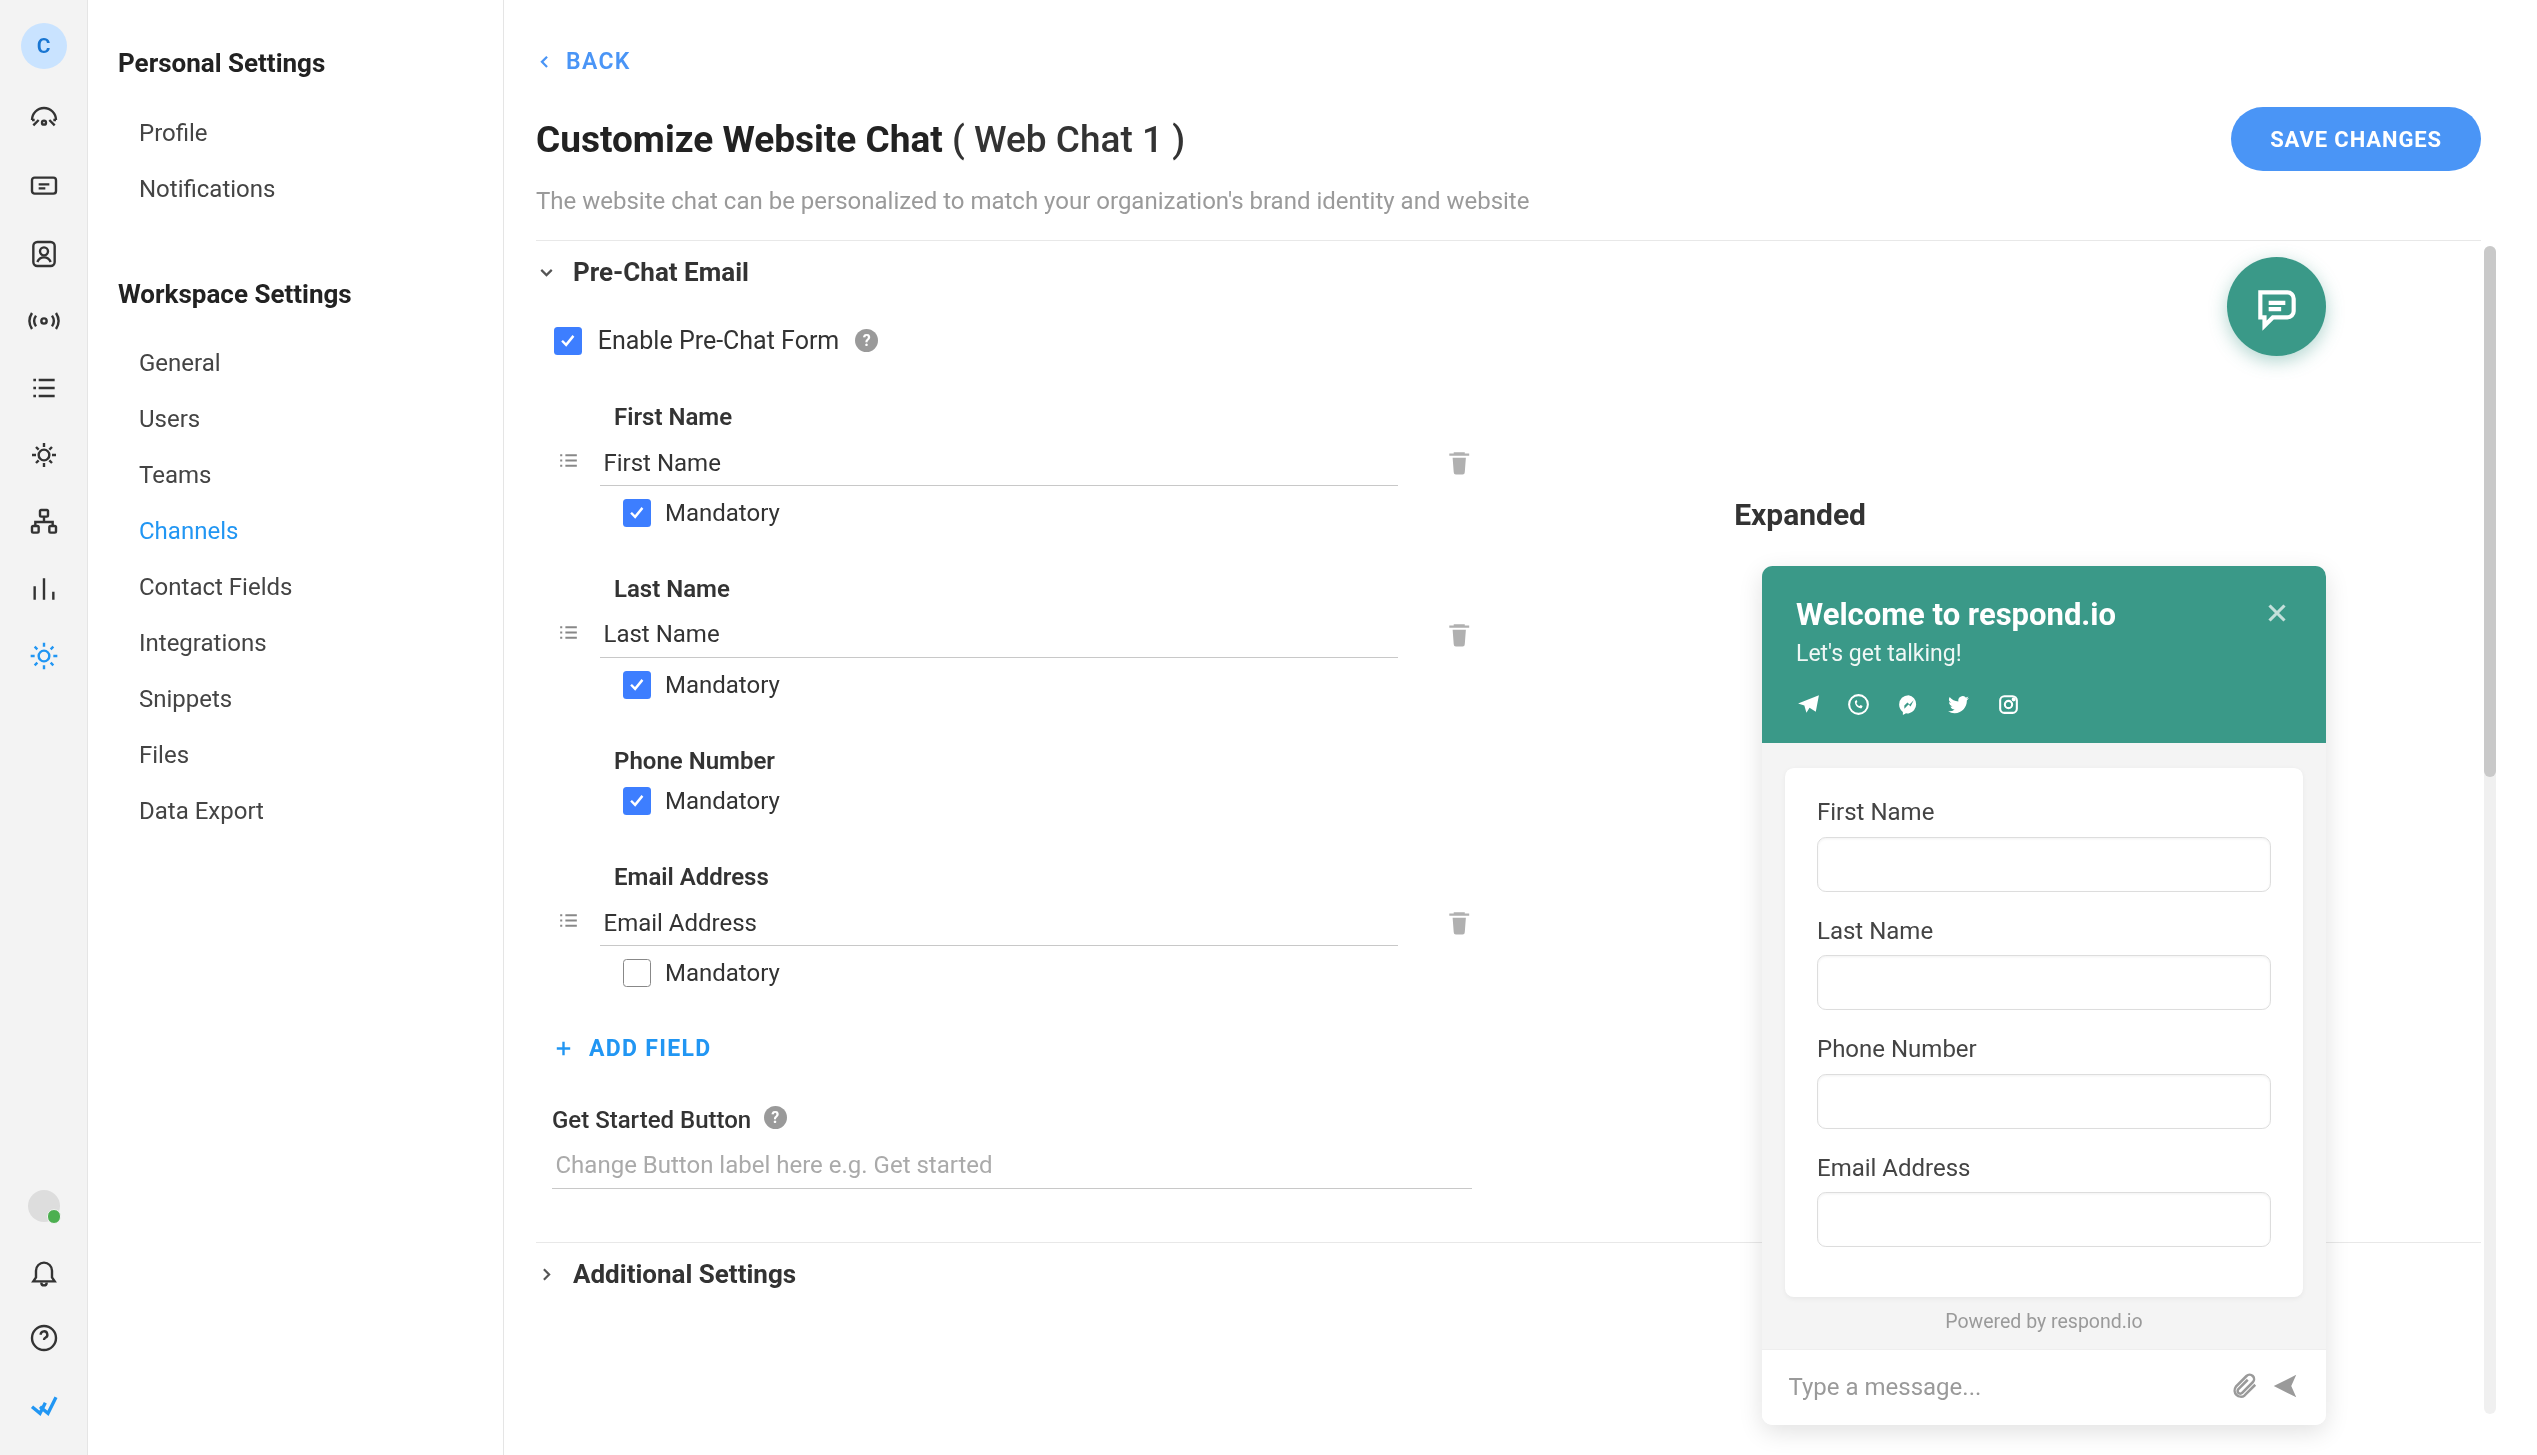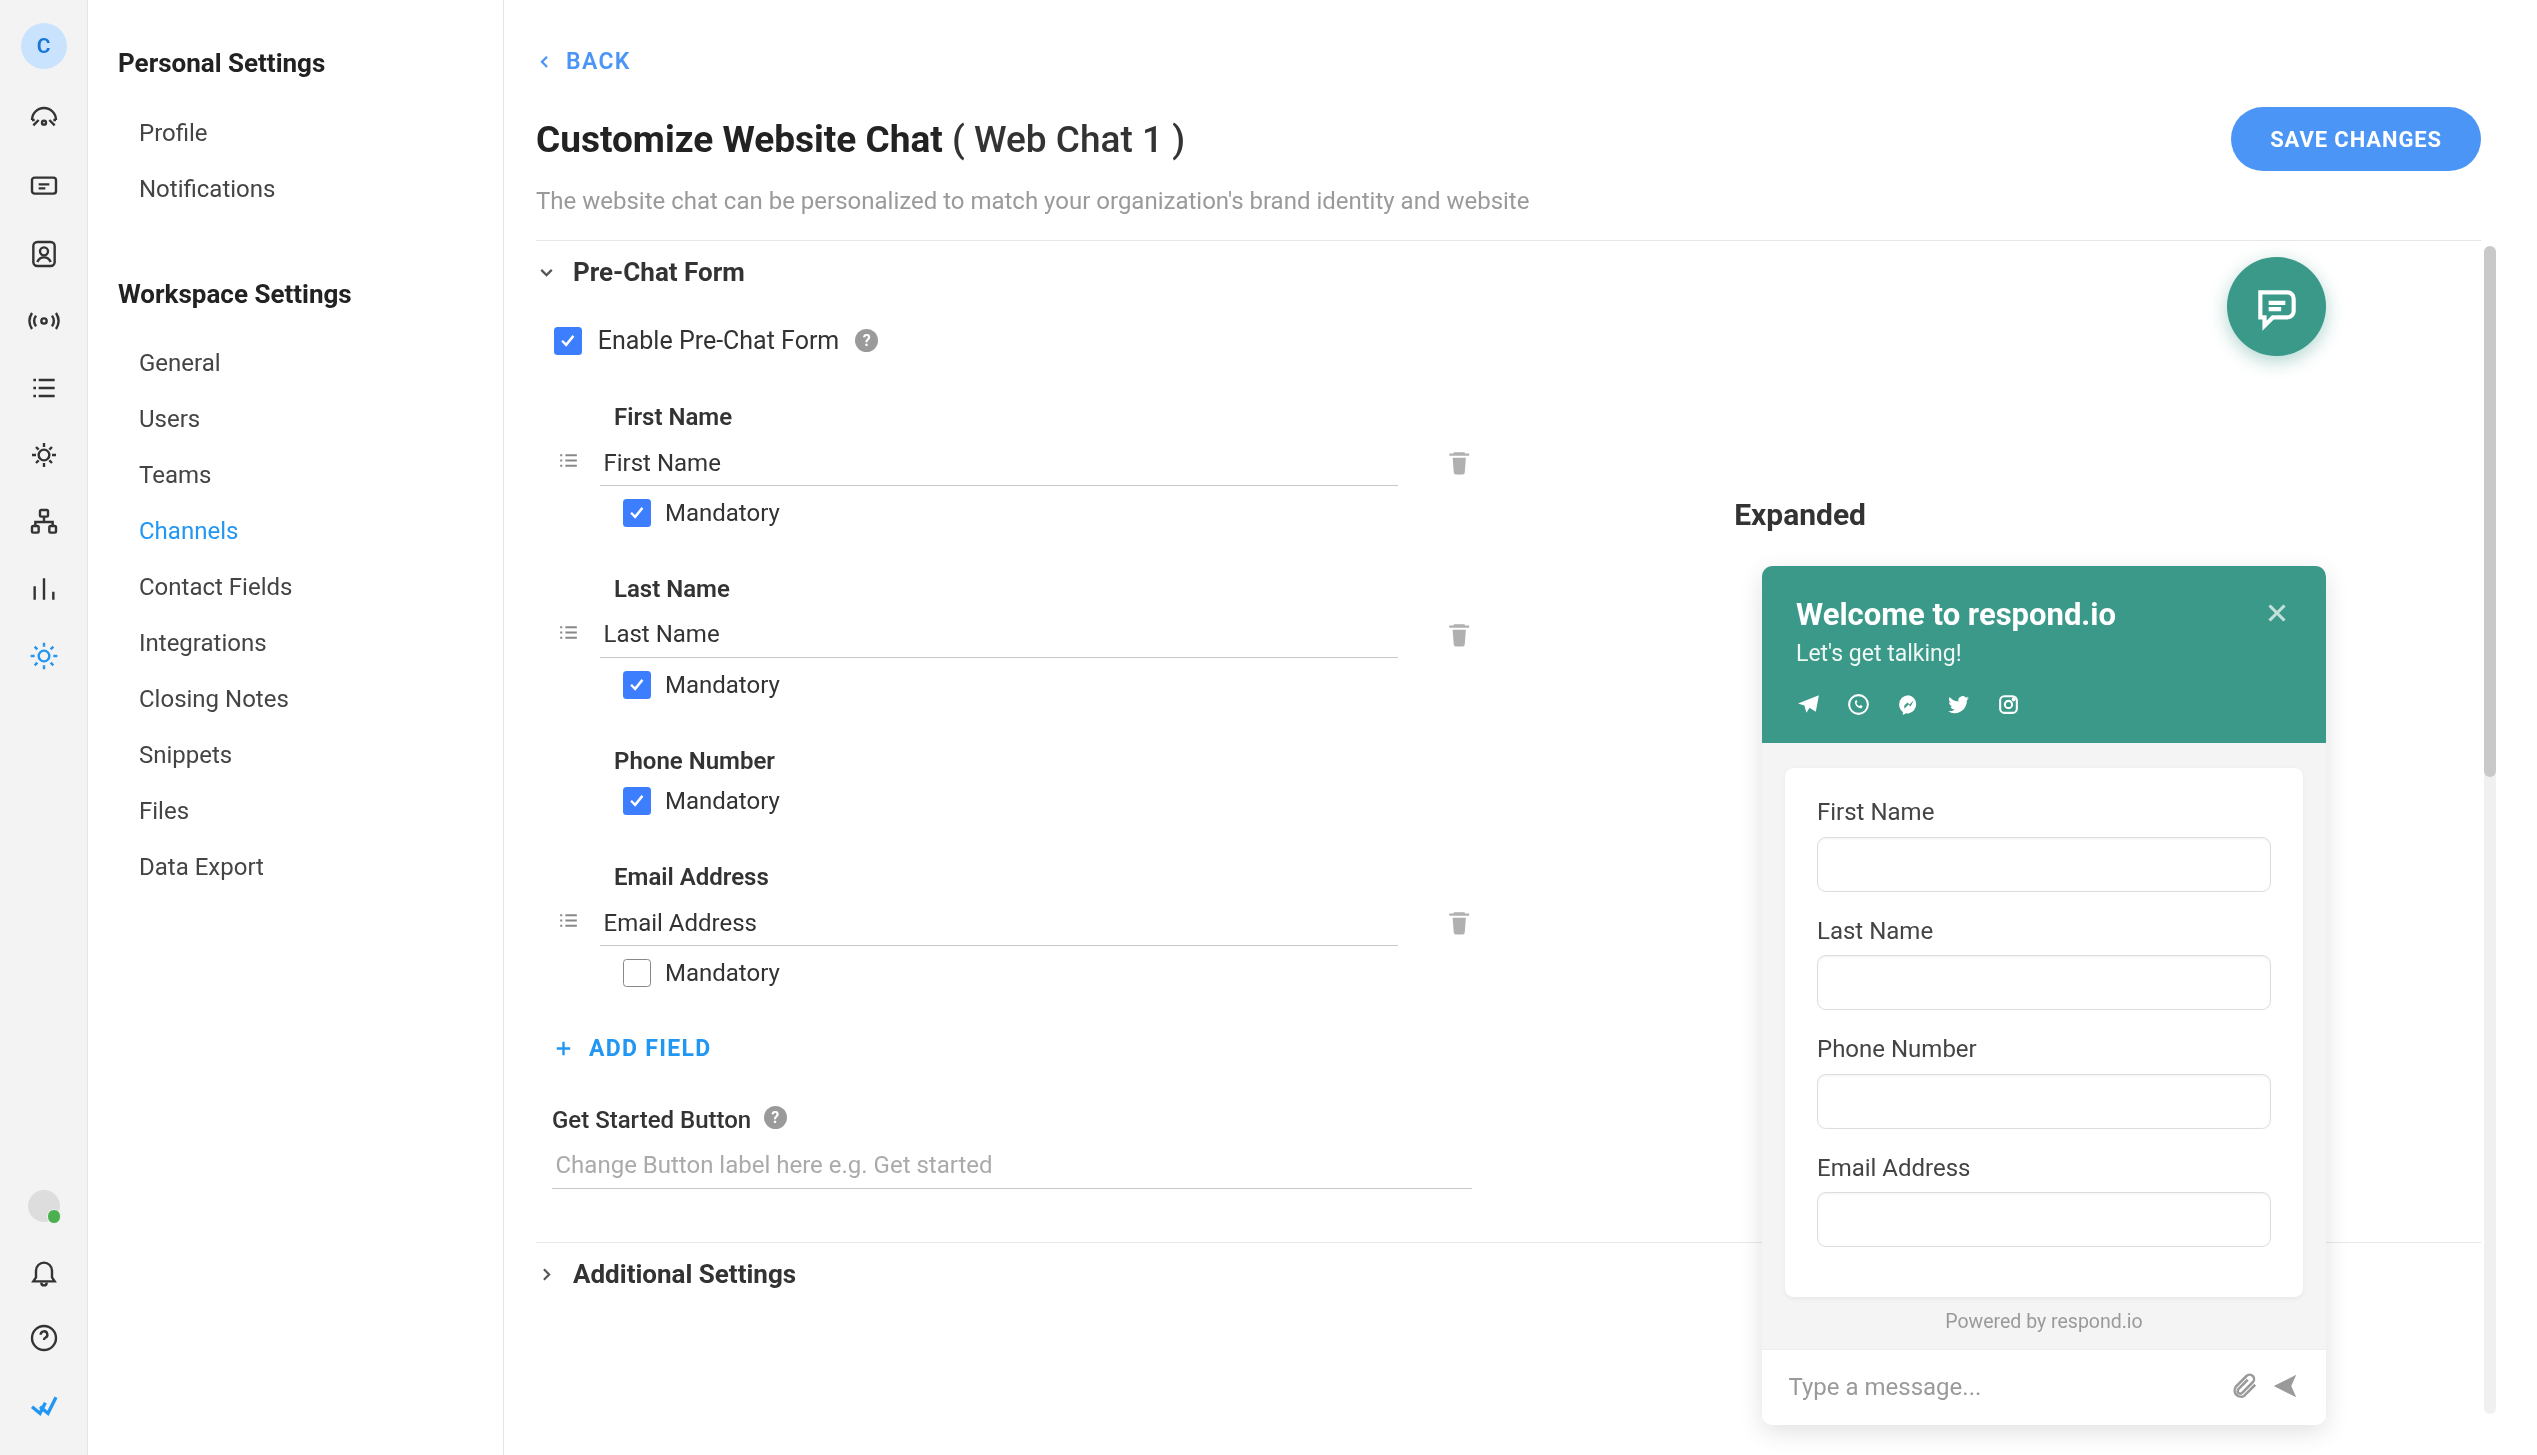--- a/index.html
+++ b/index.html
@@ -163,21 +163,20 @@
     <div class="sidebar-item">Profile</div>
     <div class="sidebar-item">Notifications</div>
     <div class="section-gap"></div>
     <div class="section-heading">Workspace Settings</div>
     <div class="sidebar-item">General</div>
     <div class="sidebar-item">Users</div>
     <div class="sidebar-item">Teams</div>
     <div class="sidebar-item active">Channels</div>
     <div class="sidebar-item">Contact Fields</div>
     <div class="sidebar-item">Integrations</div>
-    <div class="sidebar-item">Closing Notes</div>
     <div class="sidebar-item">Snippets</div>
     <div class="sidebar-item">Files</div>
     <div class="sidebar-item">Data Export</div>
   </div>
 
   <div class="main">
     <div class="back-link">
       <svg width="17.7" height="17.7" viewBox="0 0 24 24" fill="none" stroke="currentColor" stroke-width="3">
           <path d="M15 5l-7 7 7 7"></path>
         </svg>
@@ -189,21 +188,21 @@
       </h1>
       <button class="save-btn">SAVE CHANGES</button>
     </div>
     <div class="page-desc">The website chat can be personalized to match your organization's brand identity and website</div>
     <div class="divider"></div>
 
     <div class="panel-head">
       <svg width="21" height="21" viewBox="0 0 24 24" fill="none" stroke="#555" stroke-width="2.5">
           <path d="M6 9l6 6 6-6"></path>
         </svg>
-      <span>Pre-Chat Form</span>
+      <span>Pre-Chat Email</span>
     </div>
 
     <div class="checkbox-row">
       <span class="chk checked">
           <svg viewBox="0 0 24 24">
             <path d="M5 12l5 5 9-11"></path>
           </svg>
         </span>
       <span>Enable Pre-Chat Form</span>
       <span class="help-q">?</span>

